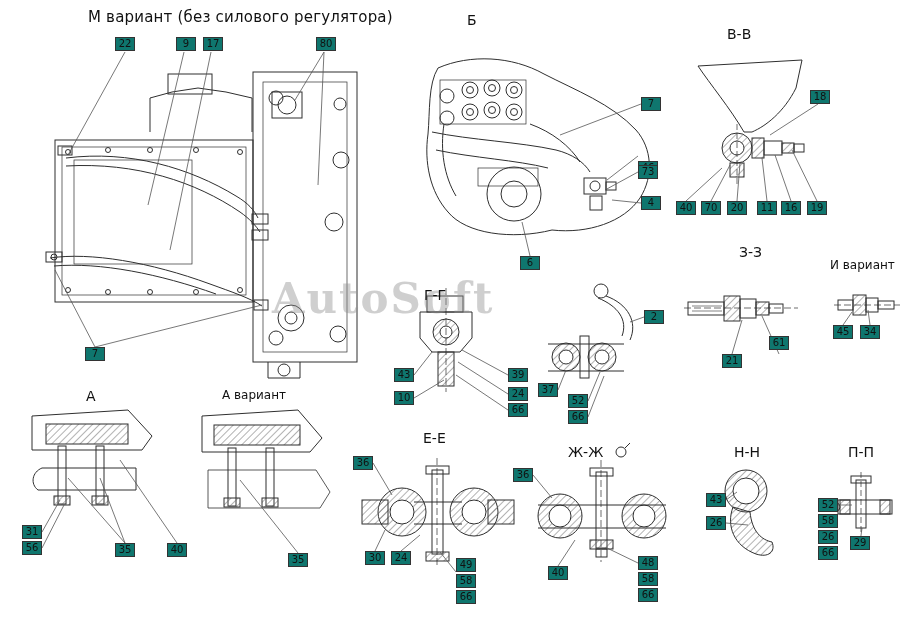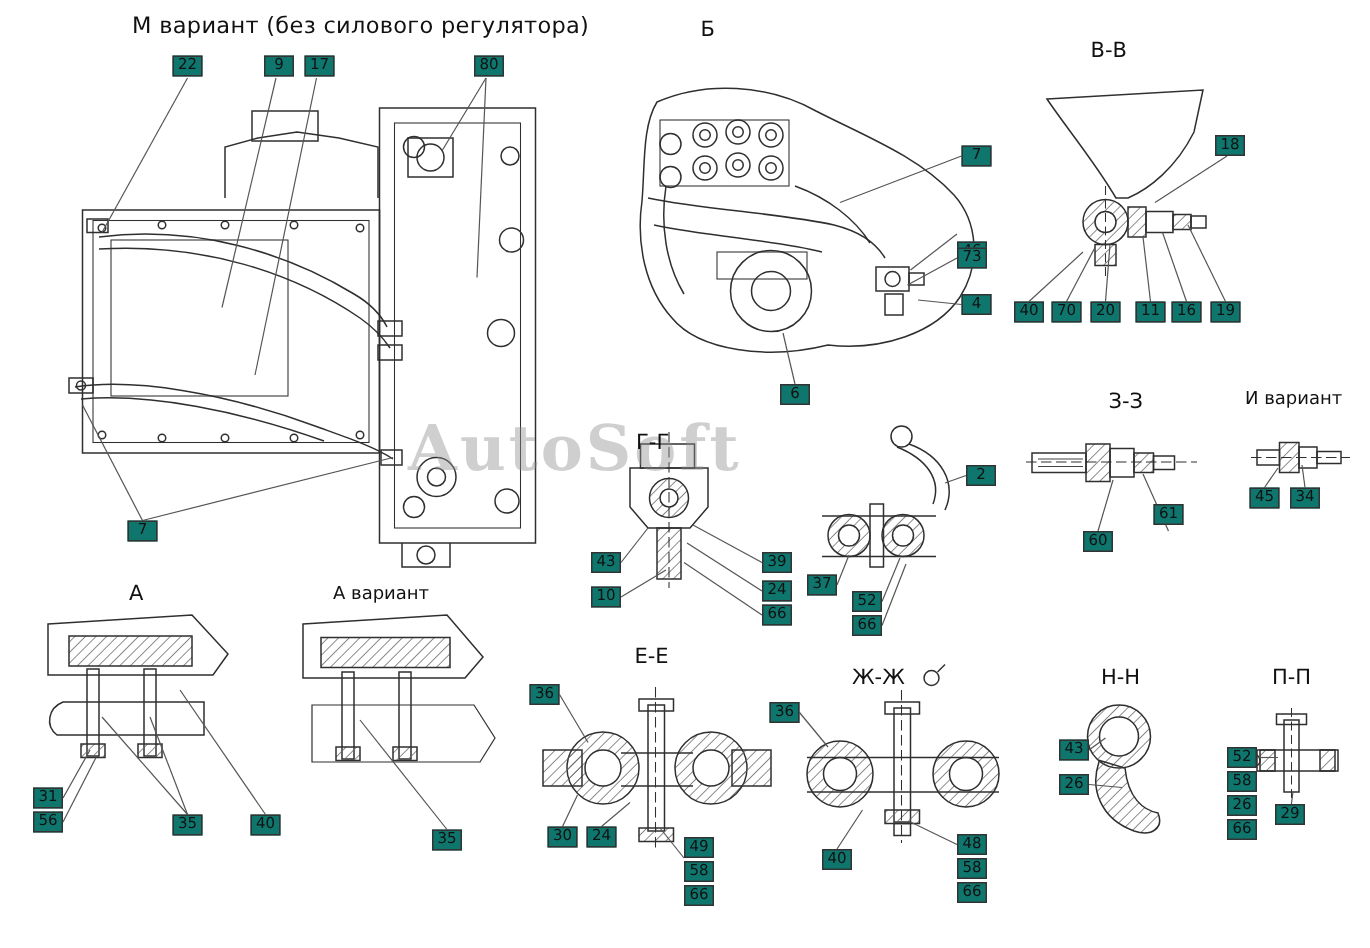--- a/index.html
+++ b/index.html
@@ -270,21 +270,21 @@
       <line x1="838" y1="505" x2="852" y2="505"></line>
       <line x1="860" y1="543" x2="862" y2="528"></line>
     </g>
   </svg>
 
   <div class="title lbl">М вариант (без силового регулятора)</div>
   <div class="watermark">AutoSoft</div>
 
   <div class="sec-label lbl" style="left:467px;top:12px">Б</div>
   <div class="sec-label lbl" style="left:727px;top:26px">В-В</div>
-  <div class="sec-label lbl" style="left:739px;top:260px">З-З</div>
+  <div class="sec-label lbl" style="left:739px;top:244px">З-З</div>
   <div class="sec-label small lbl" style="left:830px;top:258px">И вариант</div>
   <div class="sec-label lbl" style="left:424px;top:287px">Г-Г</div>
   <div class="sec-label lbl" style="left:86px;top:388px">А</div>
   <div class="sec-label small lbl" style="left:222px;top:388px">А вариант</div>
   <div class="sec-label lbl" style="left:423px;top:430px">Е-Е</div>
   <div class="sec-label lbl" style="left:568px;top:444px">Ж-Ж</div>
   <div class="sec-label lbl" style="left:734px;top:444px">Н-Н</div>
   <div class="sec-label lbl" style="left:848px;top:444px">П-П</div>
 
   <div class="co" style="left:115px;top:37px">22</div>
@@ -300,21 +300,21 @@
   <div class="co" style="left:520px;top:256px">6</div>
 
   <div class="co" style="left:810px;top:90px">18</div>
   <div class="co" style="left:676px;top:201px">40</div>
   <div class="co" style="left:701px;top:201px">70</div>
   <div class="co" style="left:727px;top:201px">20</div>
   <div class="co" style="left:757px;top:201px">11</div>
   <div class="co" style="left:781px;top:201px">16</div>
   <div class="co" style="left:807px;top:201px">19</div>
 
-  <div class="co" style="left:722px;top:354px">60</div>
+  <div class="co" style="left:722px;top:354px">21</div>
   <div class="co" style="left:769px;top:336px">61</div>
 
   <div class="co" style="left:833px;top:325px">45</div>
   <div class="co" style="left:860px;top:325px">34</div>
 
   <div class="co" style="left:394px;top:368px">43</div>
   <div class="co" style="left:394px;top:391px">10</div>
   <div class="co" style="left:508px;top:368px">39</div>
   <div class="co" style="left:508px;top:387px">24</div>
   <div class="co" style="left:508px;top:403px">66</div>

